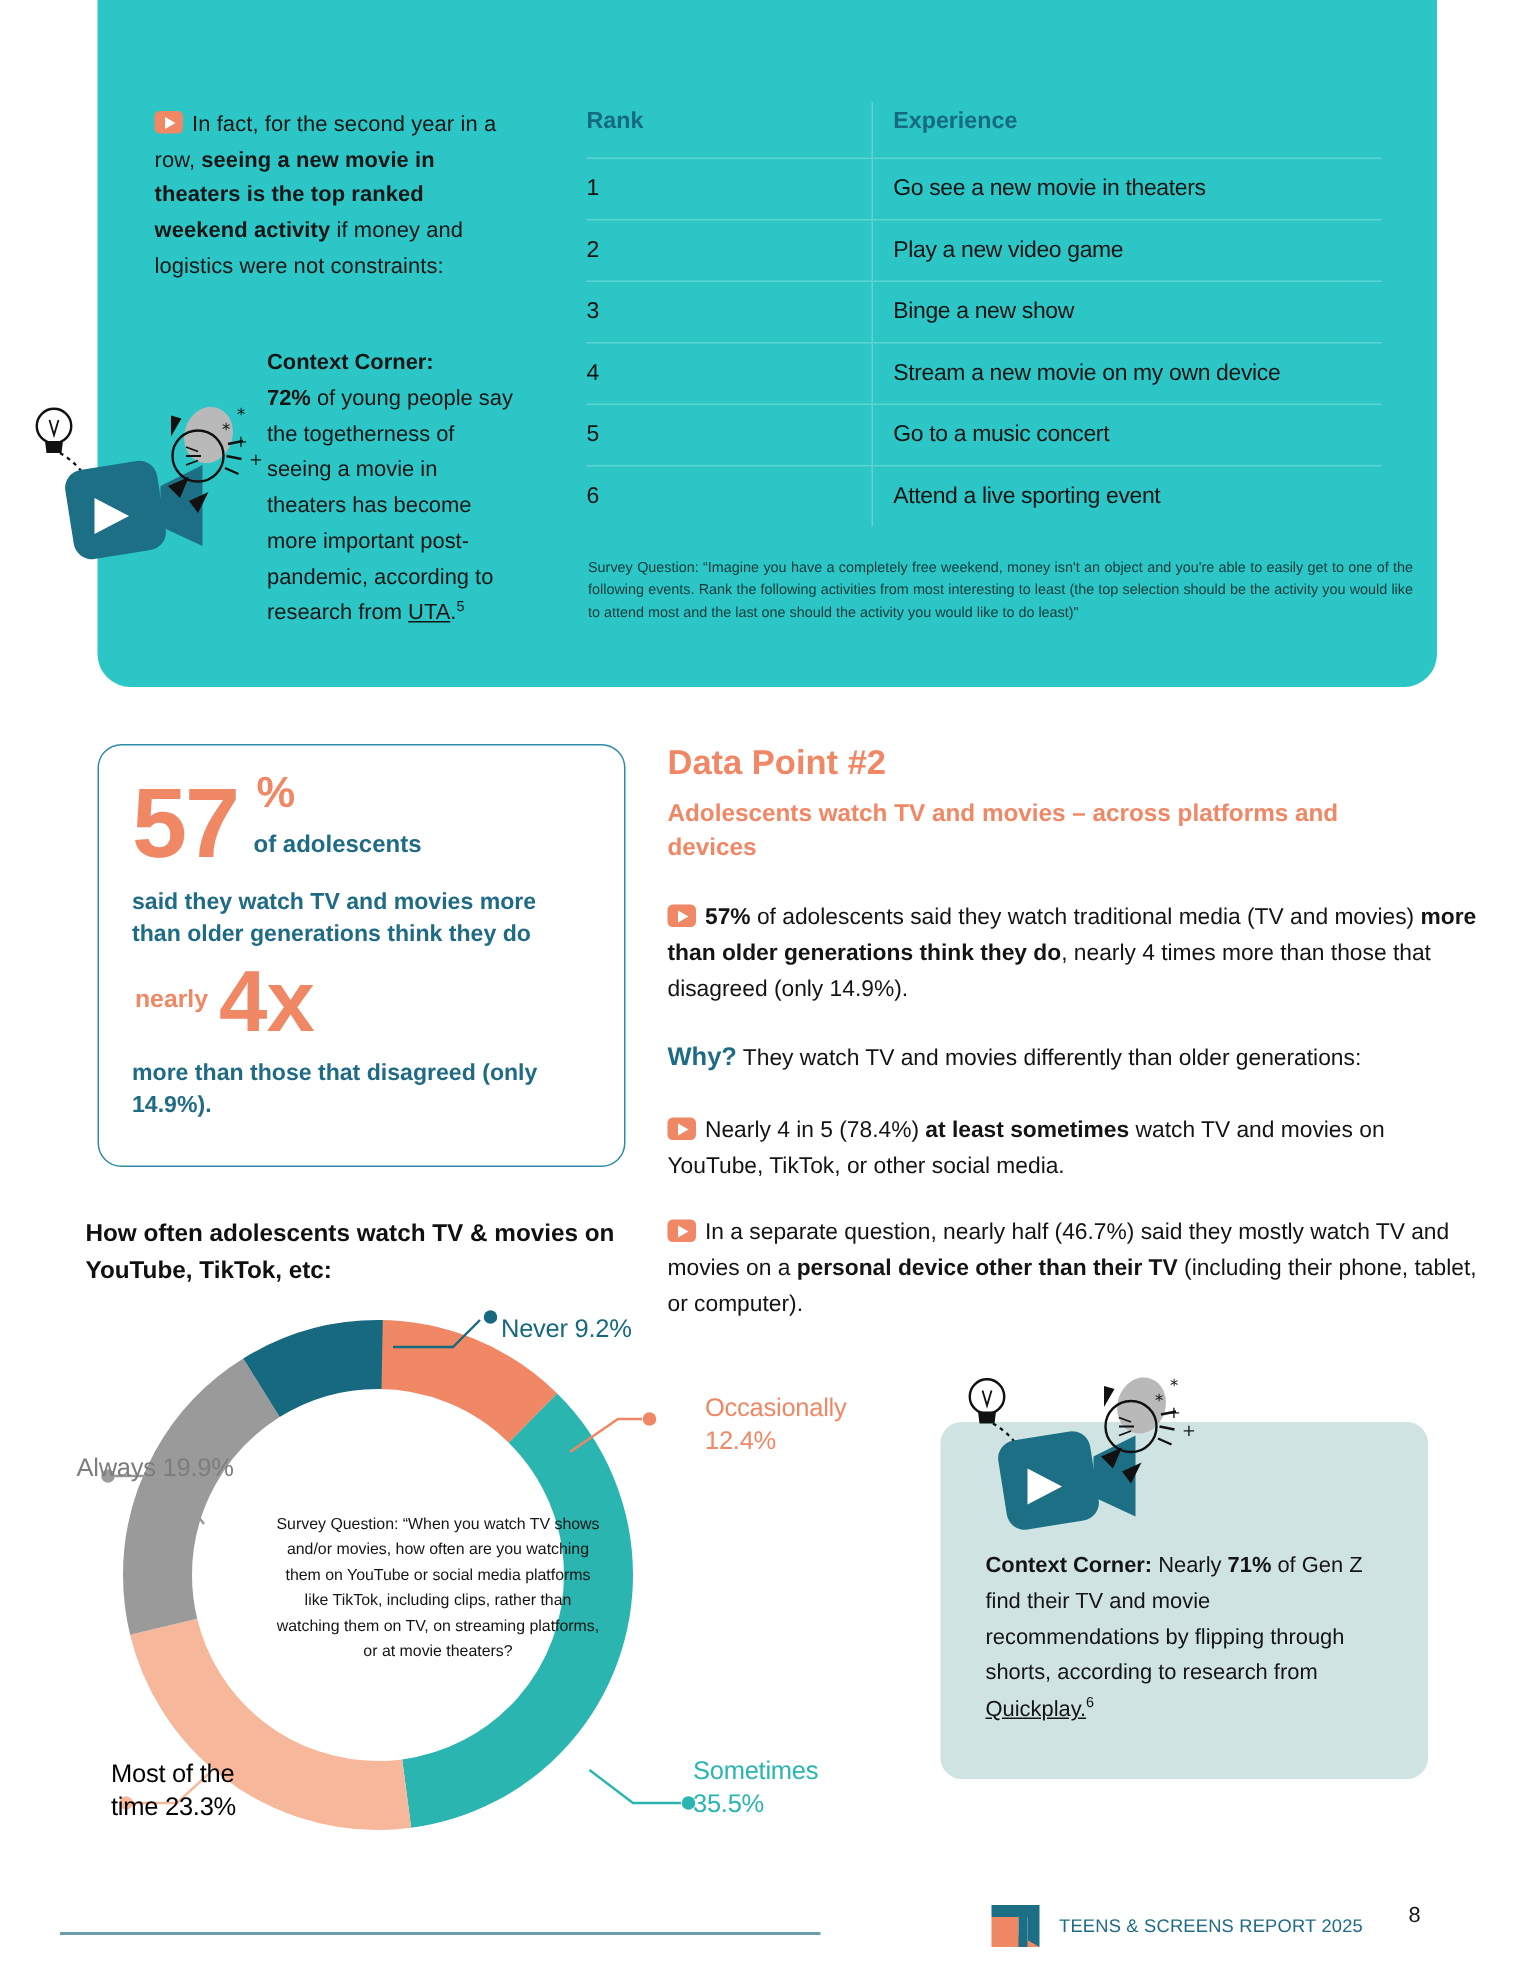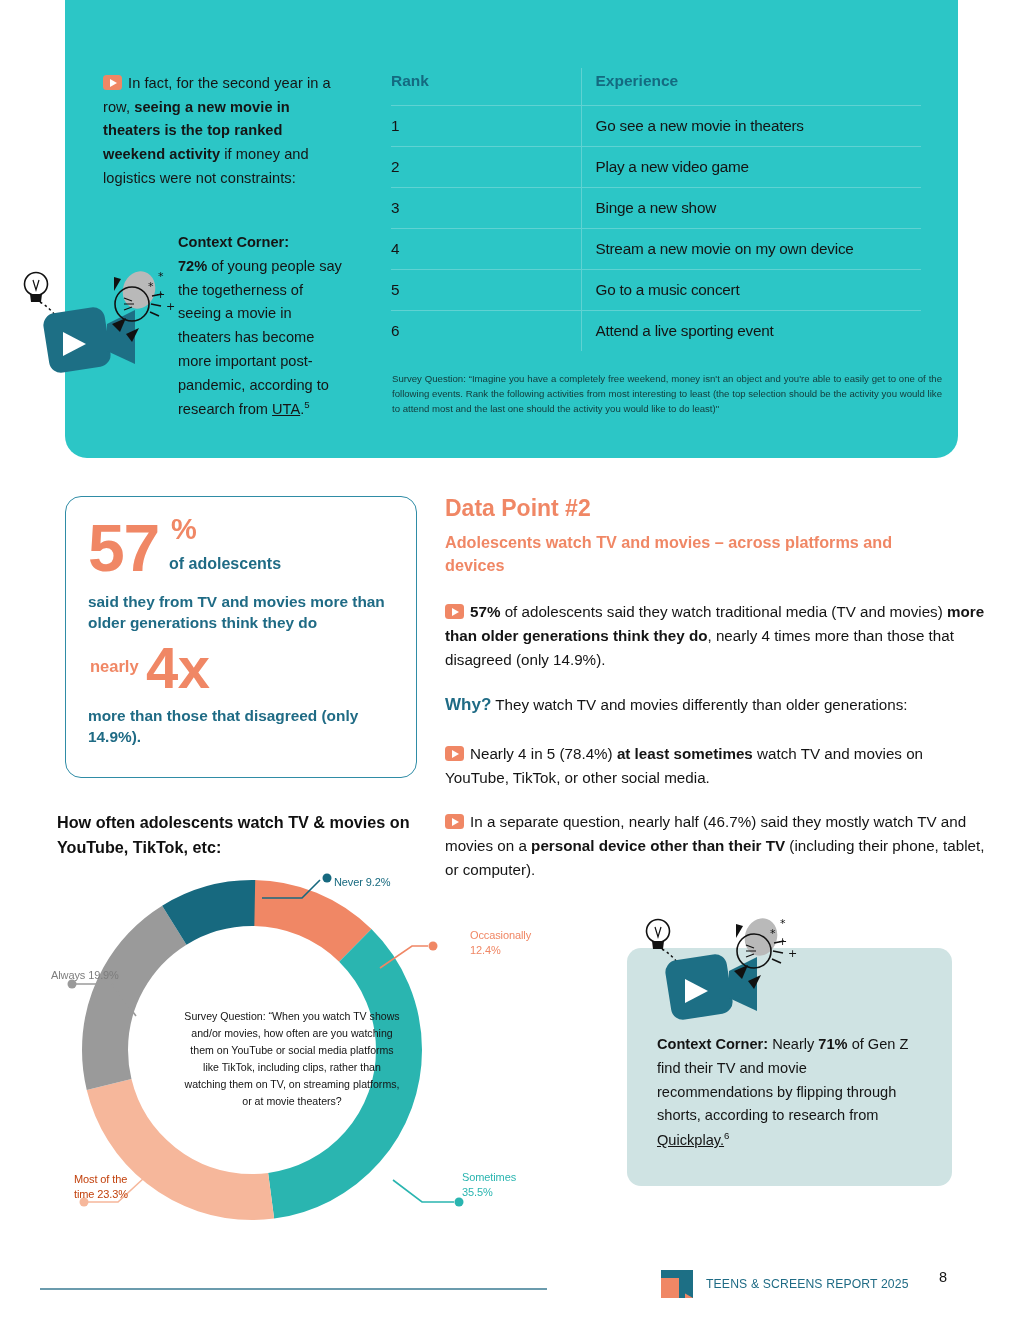--- a/index.html
+++ b/index.html
@@ -221,28 +221,28 @@
     position: absolute;
     left: 183px; top: 1008px;
     width: 218px;
     font-size: 10.6px;
     line-height: 1.6;
     text-align: center;
     color: #141414;
   }
   .dlabel {
     position: absolute;
-    font-size: 11px;
+    font-size: 17px;
     line-height: 1.32;
     letter-spacing: -.01em;
   }
   .lab-never  { left: 334px; top: 875px; color: #17697f; }
   .lab-occ    { left: 437px; top: 928px; color: #f08765; margin-left: 33px; }
   .lab-some   { left: 462px; top: 1170px; color: #2ab5b0; }
-  .lab-most   { left: 74px;  top: 1172px; color: #c2410c; }
+  .lab-most   { left: 74px;  top: 1172px; color: #000000; }
   .lab-always { left: 51px;  top: 968px;  color: #7d7d7d; }
 
   
   .ctx2-box {
     position: absolute;
     left: 627px; top: 948px;
     width: 325px; height: 238px;
     background: #cfe3e3;
     border-radius: 14px;
   }
@@ -360,21 +360,21 @@
     </tr>
   </tbody>
 </table>
 
 <div class="survey-q-1">Survey Question: “Imagine you have a completely free weekend, money isn't an object and you're able to easily get to one of the following events. Rank the following activities from most interesting to least (the top selection should be the activity you would like to attend most and the last one should the activity you would like to do least)"</div>
 
 <div class="stat-card">
   <div class="stat-57">57</div>
   <div class="stat-pct">%</div>
   <div class="stat-sub1">of adolescents</div>
-  <div class="stat-line2">said they from TV and movies more than older generations think they do</div>
+  <div class="stat-line2">said they watch TV and movies more than older generations think they do</div>
   <div class="stat-nearly">nearly</div>
   <div class="stat-4x">4x</div>
   <div class="stat-line4">more than those that disagreed (only 14.9%).</div>
 </div>
 
 <div class="dp-title">Data Point #2</div>
 <div class="dp-sub">Adolescents watch TV and movies – across platforms and devices</div>
 
 <p class="body-par p1">
   <span class="playbtn"></span><b>57%</b><span> of adolescents said they watch traditional media (TV and movies) </span><b>more than older generations think they do</b><span>, nearly 4 times more than those that disagreed (only 14.9%).</span>

